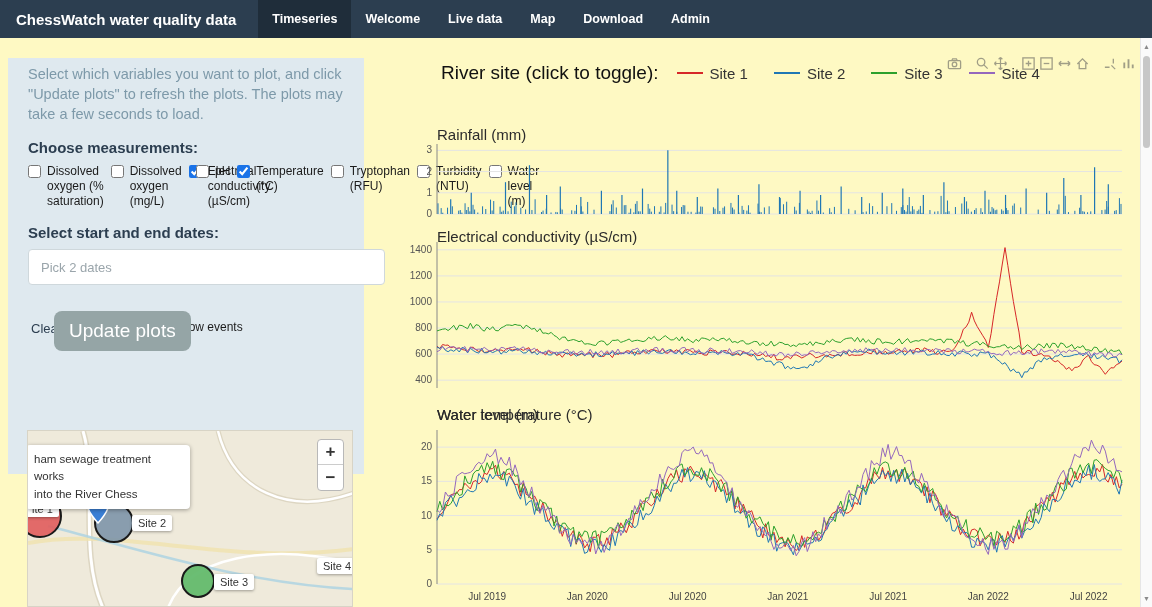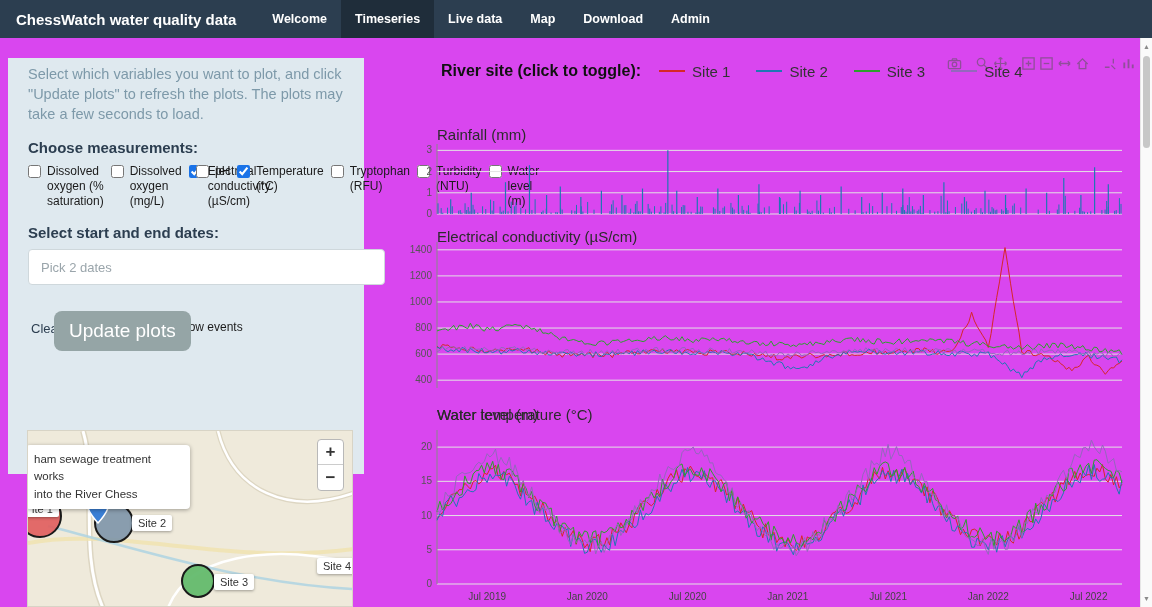--- a/index.html
+++ b/index.html
@@ -1,18 +1,18 @@
 <!DOCTYPE html>
 <html><head>
 <meta charset="utf-8">
 <style>
   *{margin:0;padding:0;box-sizing:border-box}
   html,body{background:#fff}
   body{font-family:"Liberation Sans",sans-serif}
-  #app{position:relative;width:1152px;height:607px;overflow:hidden;background:#d946ef}
+  #app{position:relative;width:1152px;height:607px;overflow:hidden;background:#fef9c3}
 
   
   .navbar{position:absolute;left:0;top:0;width:100%;height:38px;background:#2c3e50;display:flex;align-items:stretch;z-index:10}
   .brand{color:#fff;font-weight:bold;font-size:15px;display:flex;align-items:center;padding:0 16px;white-space:nowrap}
   .nav-items{display:flex;align-items:stretch;margin-left:6px}
   .nav-item{color:#fff;font-size:12.5px;font-weight:bold;display:flex;align-items:center;padding:0 14px;cursor:pointer;white-space:nowrap}
   .nav-item.active{background:#1f2d3a}
 
   
   .sidebar{position:absolute;left:8px;top:58px;width:356px;height:416px;background:#dfe9ef;padding:6px 20px;overflow:visible}
@@ -38,21 +38,21 @@
   .sl-1{left:-2px;top:70px}
   .sl-2{left:104px;top:84px}
   .sl-3{left:186px;top:143px}
   .sl-4{left:289px;top:127px}
   .map-zoom{position:absolute;right:8px;top:8px;width:27px;background:#fff;border:1px solid #b8b8b8;border-radius:4px;overflow:hidden;z-index:3}
   .zbtn{width:100%;height:25px;display:flex;align-items:center;justify-content:center;font-size:17px;font-weight:bold;color:#333;cursor:pointer}
   .zbtn:first-child{border-bottom:1px solid #ccc}
 
   
   .header-row{position:absolute;left:441px;top:62px;display:flex;align-items:center;gap:18px}
-  .main-title{font-size:16px;font-weight:bold;color:#111;white-space:nowrap}
+  .main-title{font-size:19px;font-weight:normal;color:#111;white-space:nowrap}
   .legend-item{display:flex;align-items:center;gap:7px;font-size:15px;color:#333;cursor:pointer}
   .legend-line{display:inline-block;width:26px;height:2px}
   .modebar{position:absolute;top:56px;right:16px;display:flex;align-items:center;gap:3px;z-index:5}
   .mb-icon{width:15px;height:15px;display:inline-flex;opacity:.55;cursor:pointer}
   .mb-gap{width:7px}
   .chart{position:absolute;left:400px;width:725px}
   .chart-title{position:absolute;left:37px;font-size:15px;color:#2b2b2b;white-space:nowrap;z-index:2}
   #chart1{top:124px;height:100px}
   #chart1 .chart-title{top:2px}
   #chart1 svg{position:absolute;left:0;top:16px}
@@ -71,22 +71,22 @@
   .sb-thumb{position:absolute;left:2px;top:18px;width:7px;height:92px;background:#c7c7c7;border-radius:4px}
 </style>
 </head>
 <body>
 
 <div id="app">
 
   <div class="navbar">
     <div class="brand">ChessWatch water quality data</div>
     <div class="nav-items">
+      <div class="nav-item active">Timeseries</div>
       <div class="nav-item">Welcome</div>
-      <div class="nav-item active">Timeseries</div>
       <div class="nav-item">Live data</div>
       <div class="nav-item">Map</div>
       <div class="nav-item">Download</div>
       <div class="nav-item">Admin</div>
     </div>
   </div>
 
   <div class="sidebar">
     <div class="intro">Select which variables you want to plot, and click "Update plots" to refresh the plots. The plots may take a few seconds to load.</div>
     <div class="section-h">Choose measurements:</div>

